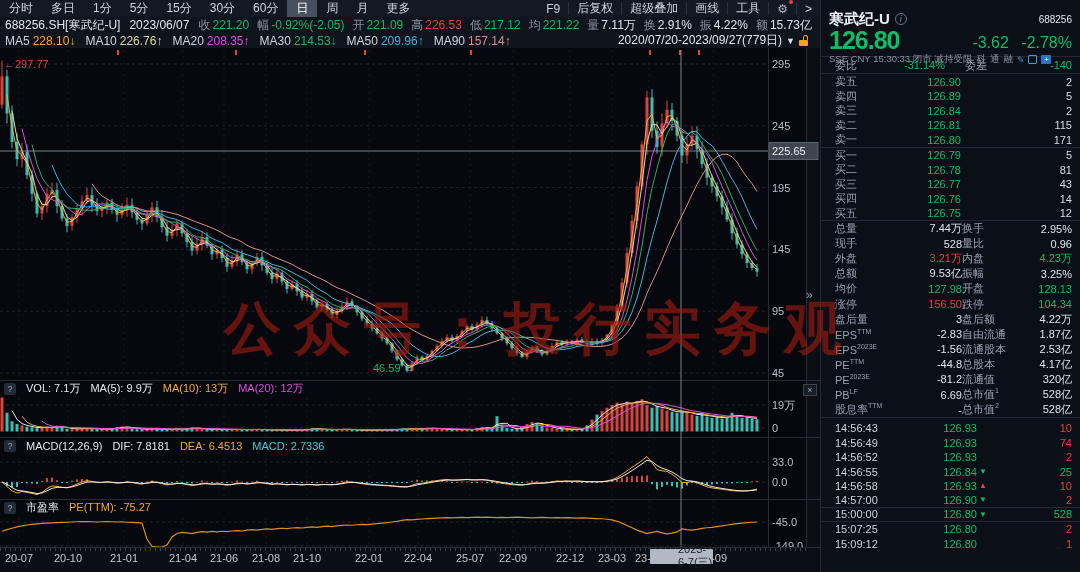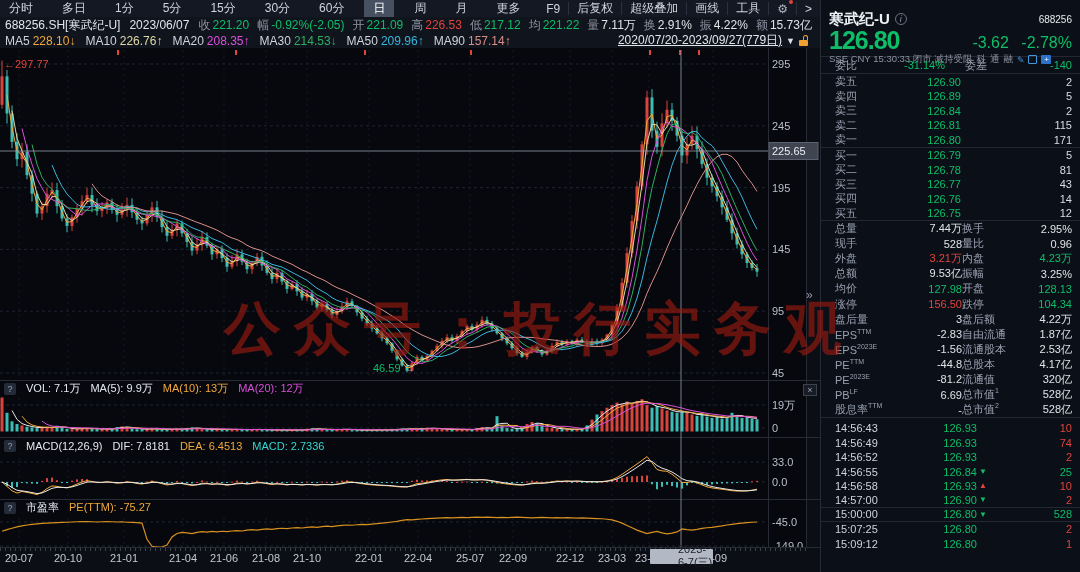--- a/index.html
+++ b/index.html
@@ -21,21 +21,21 @@
   .info-row .sym{color:#e2e5ec;margin-right:9px;}
   .info-row .date{color:#dfe3ea;margin-right:9px;}
   .fld{margin-right:8px;}
   .fld .lbl{color:#8d93a2;margin-right:2px;}
   .layout-ic{margin-left:auto;margin-right:8px;color:#8fa5c0;font-size:11px;}
   .ma-row{position:absolute;left:0;top:33px;width:820px;height:15px;background:#10141d;
           display:flex;align-items:center;font-size:12px;padding-left:5px;white-space:nowrap;}
   .ma-item{margin-right:10px;}
   .ma-item .n{color:#cfd3dc;margin-right:3px;}
   .range-ctl{margin-left:auto;display:flex;align-items:center;margin-right:10px;color:#e2e5ec;}
-  .range-ctl .rng{text-decoration:underline;}
+  .range-ctl .rng{}
   .range-ctl .dd{font-size:9px;margin:0 4px;color:#dfe3ea;}
   .lock{width:11px;height:11px;display:inline-block;position:relative;}
   .lock b{position:absolute;left:0;bottom:0;width:9px;height:6px;background:#f0a030;border-radius:1px;}
   .lock i{position:absolute;left:2px;top:0;width:5px;height:5px;border:1.5px solid #f0a030;
           border-bottom:none;border-radius:4px 4px 0 0;transform:translateX(2px);}
   
   #chart-svg{position:absolute;left:0;top:48px;}
   svg text{font-family:"Liberation Sans",sans-serif;}
   .panel-hd{position:absolute;display:flex;align-items:center;font-size:11px;height:15px;
             background:#06080d;padding-left:4px;white-space:nowrap;z-index:4;}
@@ -94,21 +94,21 @@
   .c-g{color:#0fbd68;}
   .c-r{color:#e2443c;}
   .c-w{color:#dfe3ea;}
 </style>
 </head>
 <body>
 
 <div class="app">
 
   <div class="tabs-row">
-    <div id="tabs-left" style="display:flex;height:17px;gap:11px;">
+    <div id="tabs-left" style="display:flex;height:17px;">
         <div class="tab">分时</div>
         <div class="tab">多日</div>
         <div class="tab">1分</div>
         <div class="tab">5分</div>
         <div class="tab">15分</div>
         <div class="tab">30分</div>
         <div class="tab">60分</div>
         <div class="tab selected">日</div>
         <div class="tab">周</div>
         <div class="tab">月</div>

